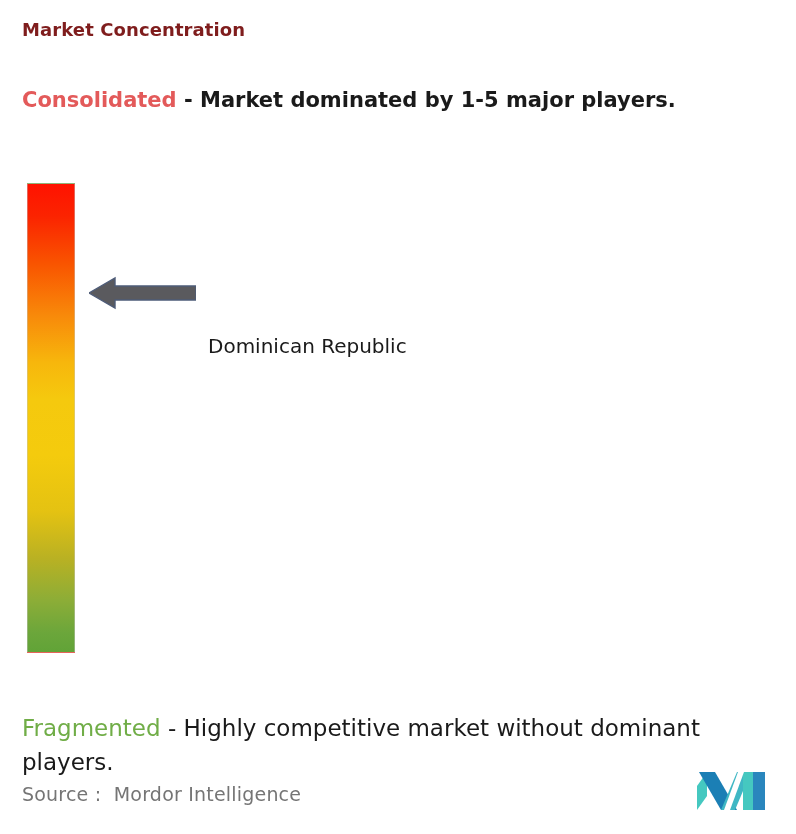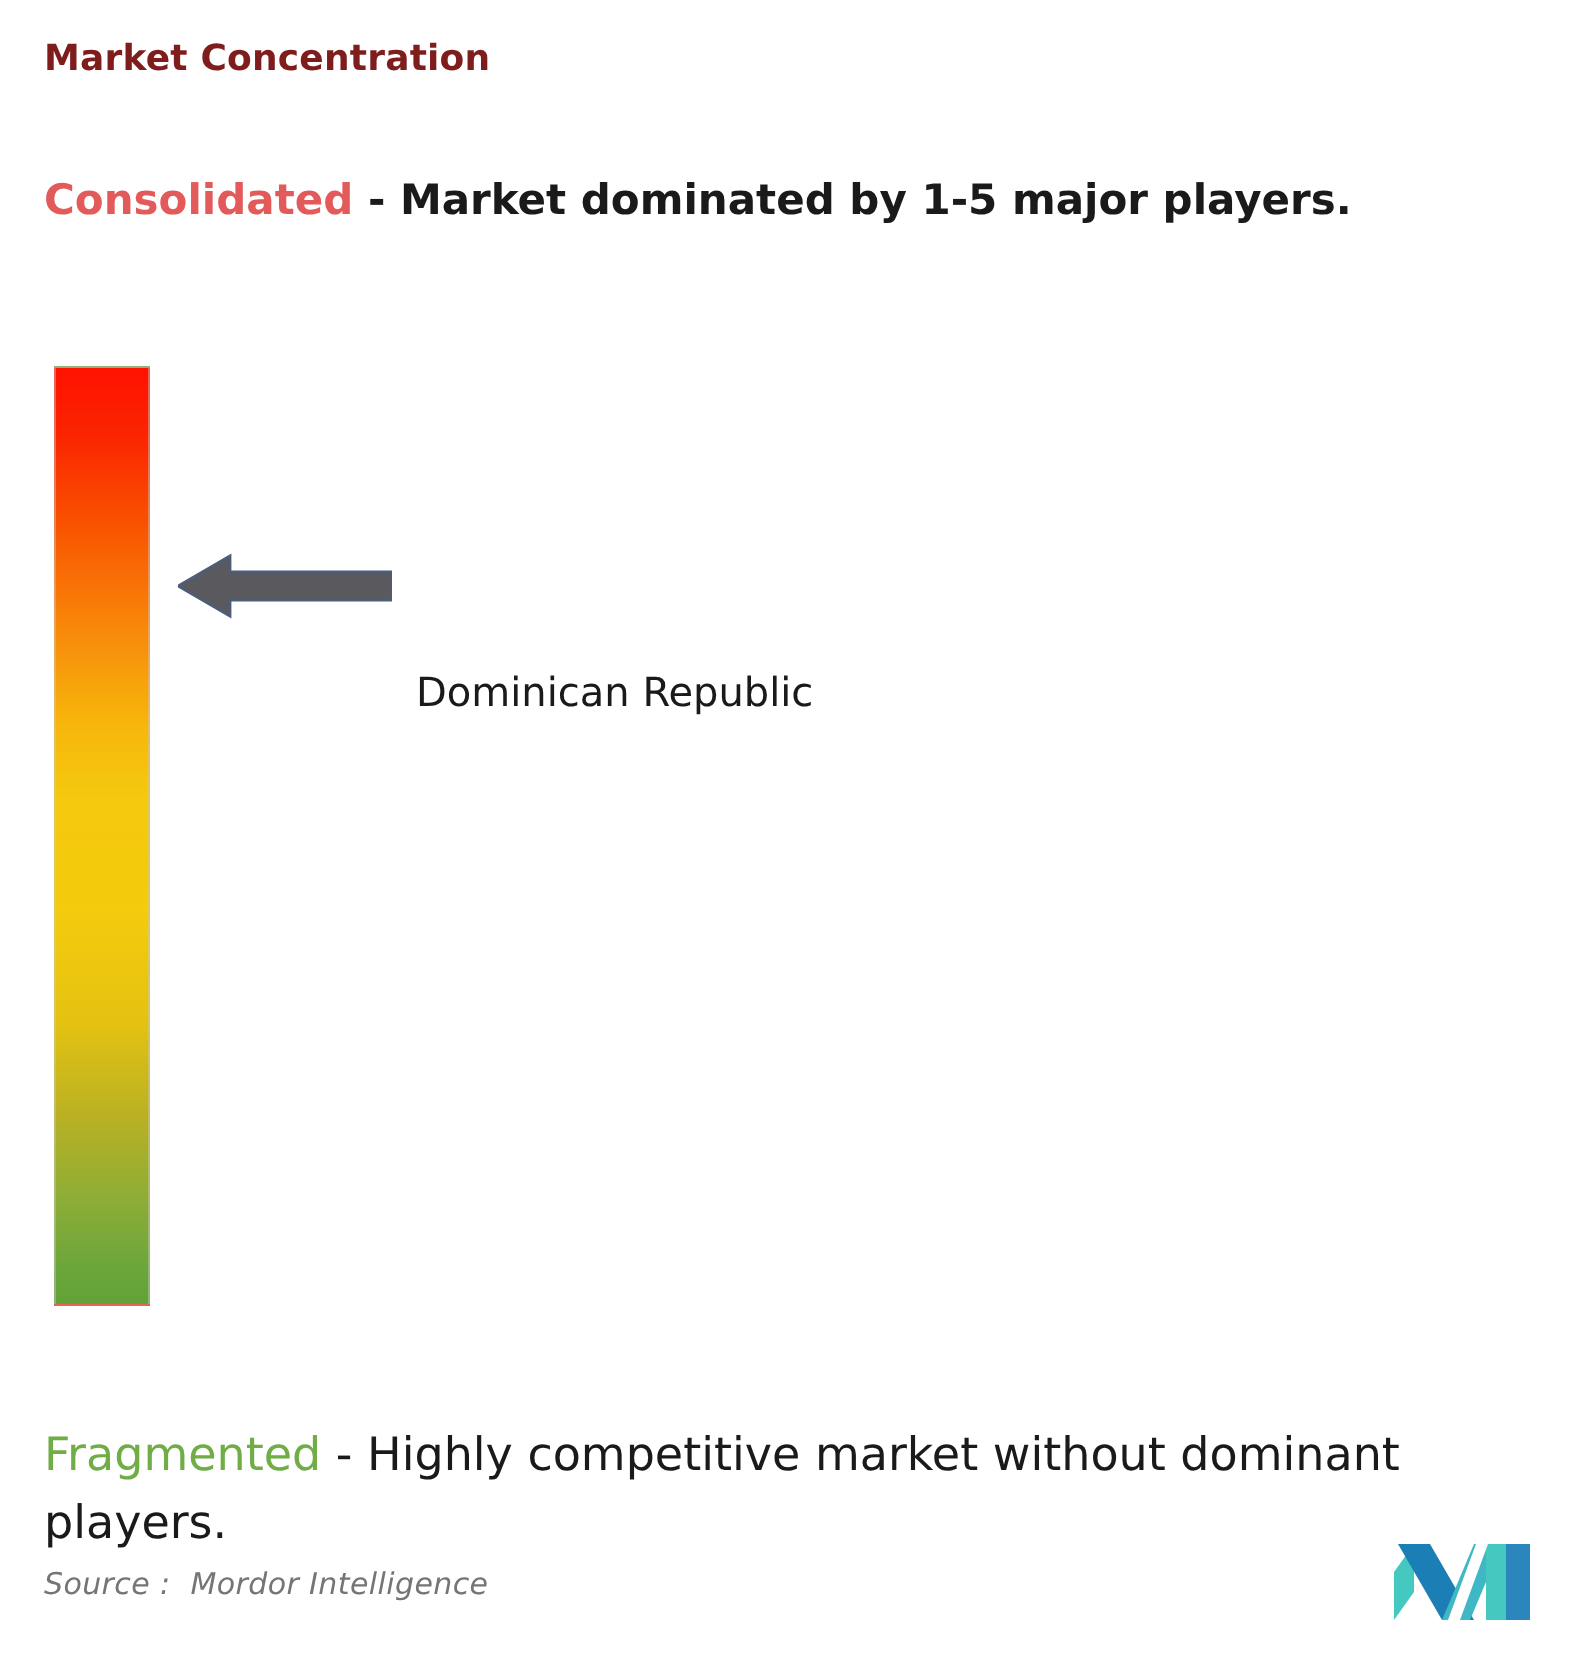--- a/index.html
+++ b/index.html
@@ -100,25 +100,24 @@
   }
   #legend-bottom .kw {
     color: #70ad47;
   }
 
   
   #source-line {
     position: absolute;
     left: 22px;
     top: 783px;
-    font-size: 15px;
+    font-size: 19px;
     color: #757575;
     letter-spacing: 0.2px;
     white-space: pre;
-    font-style: italic;
   }
 
   #brand-logo {
     position: absolute;
     left: 697px;
     top: 770px;
     width: 68px;
     height: 40px;
   }
 </style>

